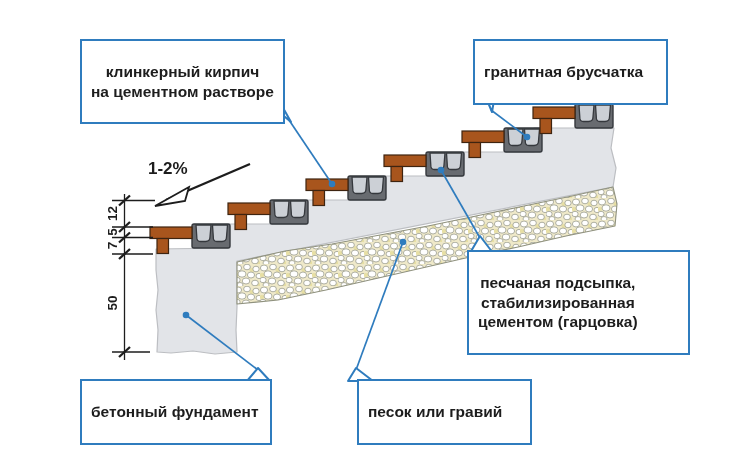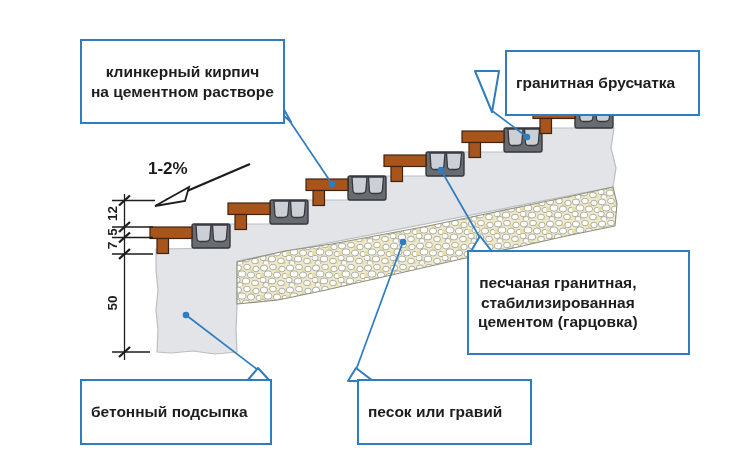--- a/index.html
+++ b/index.html
@@ -30,21 +30,21 @@
   .tail{fill:#ffffff;stroke:var(--accent);stroke-width:2;stroke-linejoin:round;}
 
   
   .callout{
     position:absolute;background:#ffffff;border:2px solid var(--accent);
     color:var(--ink);font:700 15.5px/1.26 "Liberation Sans",sans-serif;
     padding:21px 9px;white-space:pre-line;box-sizing:border-box;
     display:flex;align-items:center;text-align:center;
   }
   #callout-clinker{left:80px;top:39px;min-width:192px;min-height:51px;}
-  #callout-granite{left:473px;top:50px;min-width:195px;min-height:33px;margin-left:32px;}
+  #callout-granite{left:473px;top:39px;min-width:195px;min-height:33px;}
   #callout-bedding{left:467px;top:250px;min-width:223px;min-height:80px;}
   #callout-gravel{left:345px;top:379px;min-width:175px;min-height:35px;margin-left:12px;}
   #callout-foundation{left:80px;top:379px;min-width:192px;min-height:35px;}
 </style>
 </head>
 <body>
 
 <div class="stage">
 
   <svg class="diagram" width="750" height="456" viewBox="0 0 750 456">
@@ -130,18 +130,18 @@
       <circle class="leader-dot" cx="527" cy="137" r="3.3"></circle>
       <circle class="leader-dot" cx="441" cy="170" r="3.3"></circle>
       <circle class="leader-dot" cx="403" cy="242" r="3.3"></circle>
       <circle class="leader-dot" cx="186" cy="315" r="3.3"></circle>
     </g>
   </svg>
 
   <div class="callout" id="callout-clinker">клинкерный кирпич
 на цементном растворе</div>
   <div class="callout" id="callout-granite">гранитная брусчатка</div>
-  <div class="callout" id="callout-bedding">песчаная гранитная,
+  <div class="callout" id="callout-bedding">песчаная подсыпка,
 стабилизированная
 цементом (гарцовка)</div>
   <div class="callout" id="callout-gravel">песок или гравий</div>
-  <div class="callout" id="callout-foundation">бетонный подсыпка</div>
+  <div class="callout" id="callout-foundation">бетонный фундамент</div>
 </div>
 
 </body></html>

